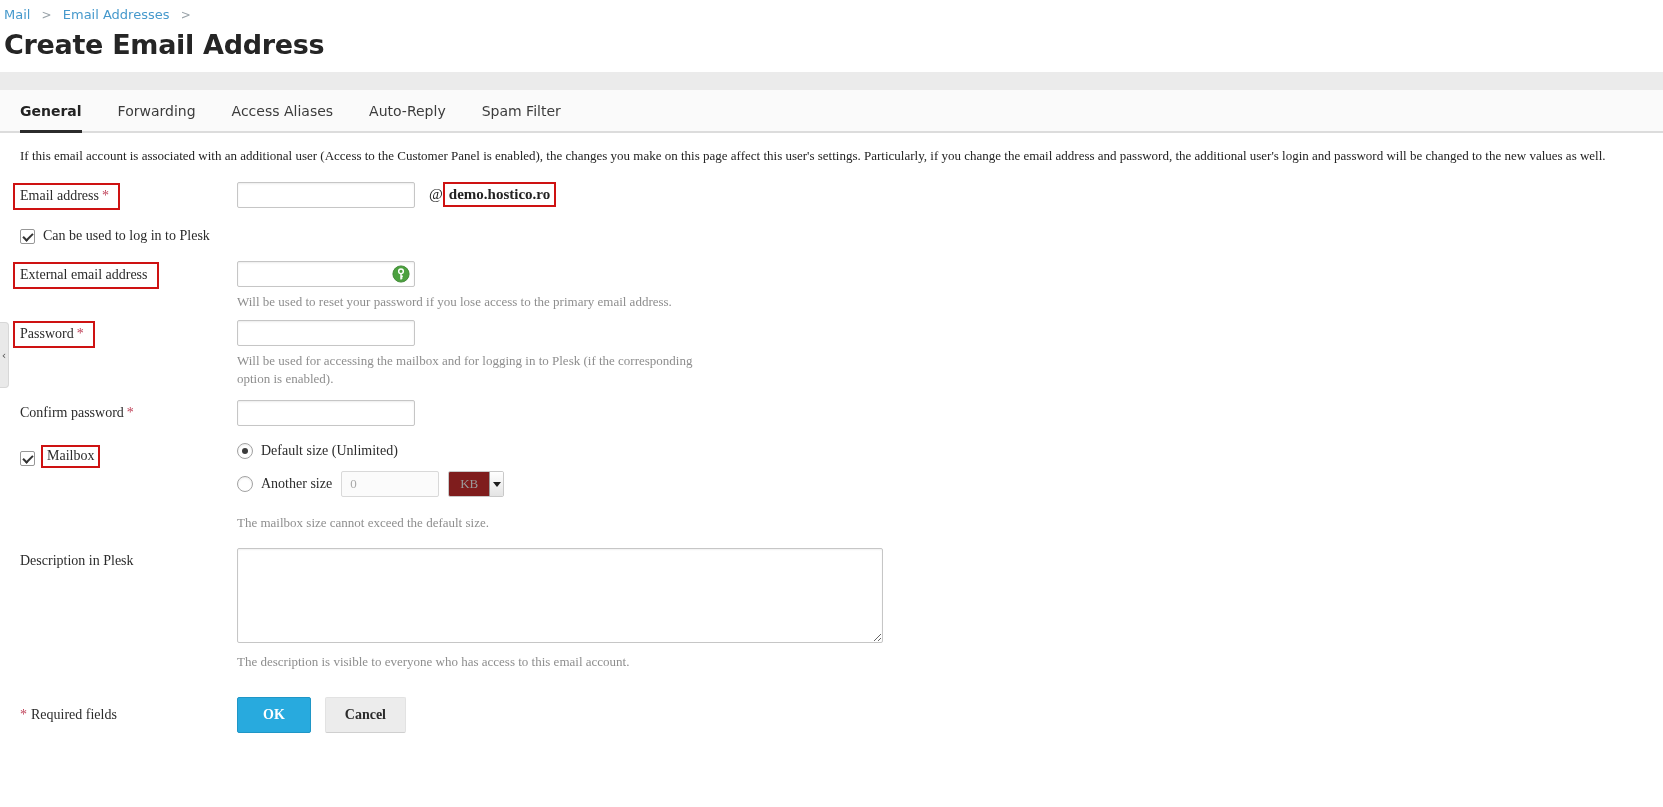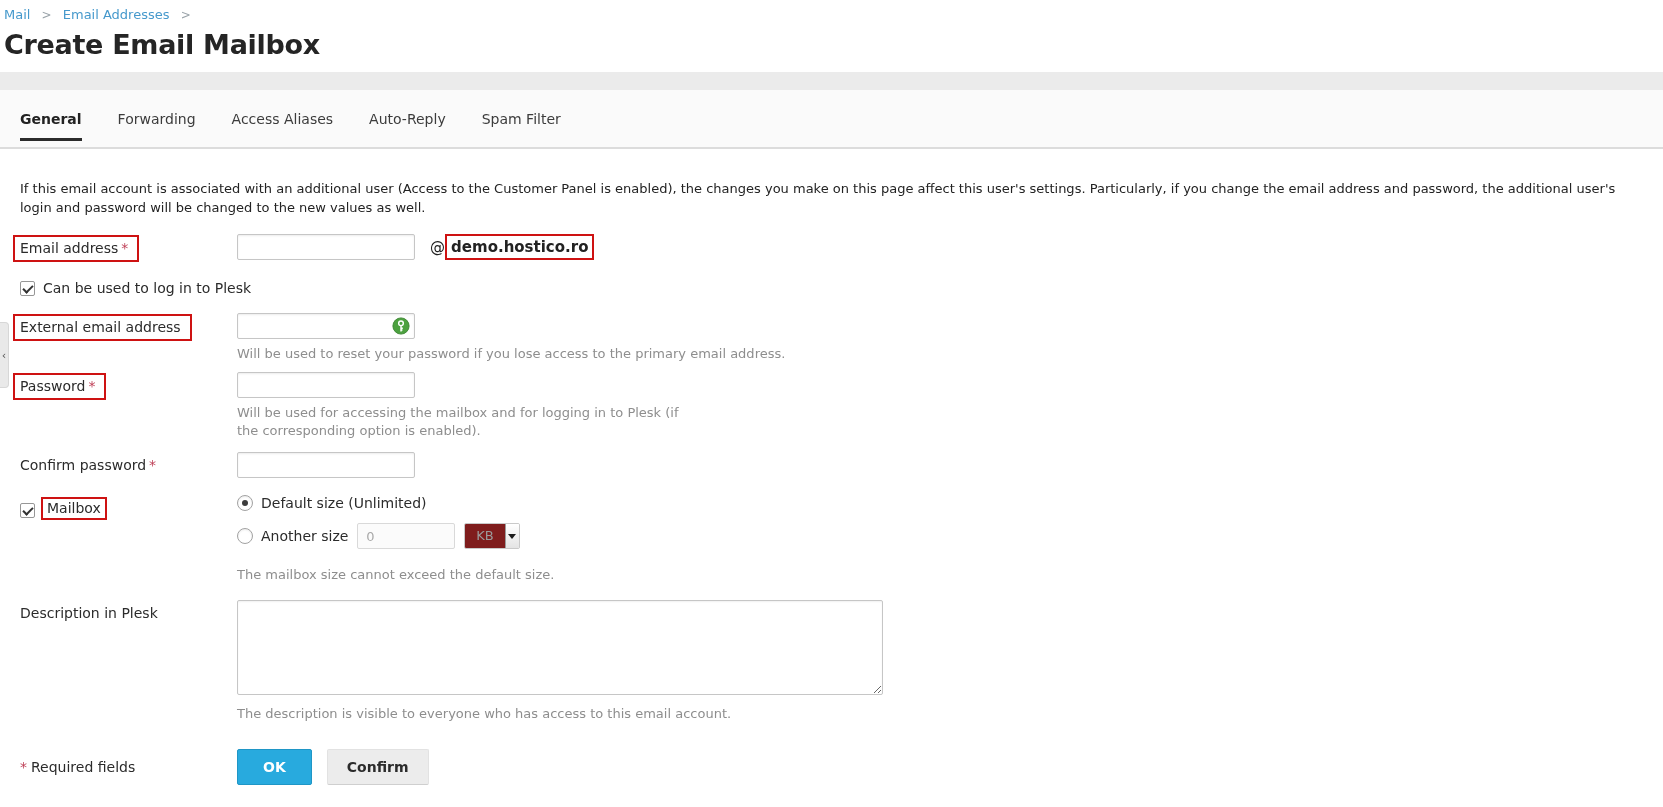--- a/index.html
+++ b/index.html
@@ -9,25 +9,25 @@
     background:#fff; color:#333; position:relative; overflow:hidden;
   }
   
   .header { padding:7px 20px 0 4px; background:#fff; }
   .breadcrumb { font-size:13px; color:#999; }
   .breadcrumb a { color:#4699cc; text-decoration:none; cursor:pointer; }
   .breadcrumb .sep { color:#9aa3a9; margin:0 7px; font-size:12px; }
   .page-title { font-size:27px; font-weight:700; color:#252525; margin:7px 0 12px 0; letter-spacing:-0.3px; }
   .gray-band { height:18px; background:#ebebeb; }
   
-  .tabbar { background:#fafafa; border-bottom:2px solid #dcdcdc; padding:8px 20px; display:flex; gap:36px; }
+  .tabbar { background:#fafafa; border-bottom:2px solid #dcdcdc; padding:0 20px; display:flex; gap:36px; }
   .tab { font-size:14px; color:#3c3c3c; padding:13px 0 11px 0; cursor:pointer; border-bottom:3px solid transparent; margin-bottom:-2px; }
   .tab.active { font-weight:700; color:#222; border-bottom-color:#2b2b2b; }
   
-  .content { padding:30px 20px 0 20px; }
+  .content { padding:13px 20px 0 20px;font-family:Liberation Serif, serif; }
   .info-text { font-size:13px; line-height:19px; color:#232323; margin-bottom:17px; }
   .form-row { display:flex; align-items:flex-start; }
   .label-col { width:217px; flex-shrink:0; padding-top:5px; font-size:14px; color:#2b2b2b; }
   .ctrl-col { flex:1; }
   .req { color:#bf4158; margin-left:3px; }
   
   .redbox { display:inline-block; border:2px solid #ce1212; padding:3px 9px 4px 5px; margin-left:-7px; margin-top:-4px; }
   .redbox-tight { display:inline-block; border:2px solid #ce1212; padding:1px 4px 2px 4px; margin:-3px 0 0 -2px; }
   
   .text-input {
@@ -76,21 +76,21 @@
 </head>
 <body>
 
 <div class="header">
   <div class="breadcrumb">
     <a>Mail</a>
     <span class="sep">&gt;</span>
     <a>Email Addresses</a>
     <span class="sep">&gt;</span>
   </div>
-  <div class="page-title">Create Email Mailbox</div>
+  <div class="page-title">Create Email Address</div>
 </div>
 
 <div class="gray-band"></div>
 
 <div class="tabbar">
   <div class="tab active">General</div>
   <div class="tab">Forwarding</div>
   <div class="tab">Access Aliases</div>
   <div class="tab">Auto-Reply</div>
   <div class="tab">Spam Filter</div>
@@ -188,21 +188,21 @@
       <div class="hint">The description is visible to everyone who has access to this email account.</div>
     </div>
   </div>
 
   <div class="form-row">
     <div class="label-col" style="padding-top:10px;">
       <span class="req" style="margin-left:0;margin-right:4px;">*</span><span>Required fields</span>
     </div>
     <div class="ctrl-col">
       <button class="btn btn-primary">OK</button>
-      <button class="btn btn-cancel">Confirm</button>
+      <button class="btn btn-cancel">Cancel</button>
     </div>
   </div>
 
 </div>
 
 <div class="side-toggle">
   <span>‹</span>
 </div>
 
 </body></html>

